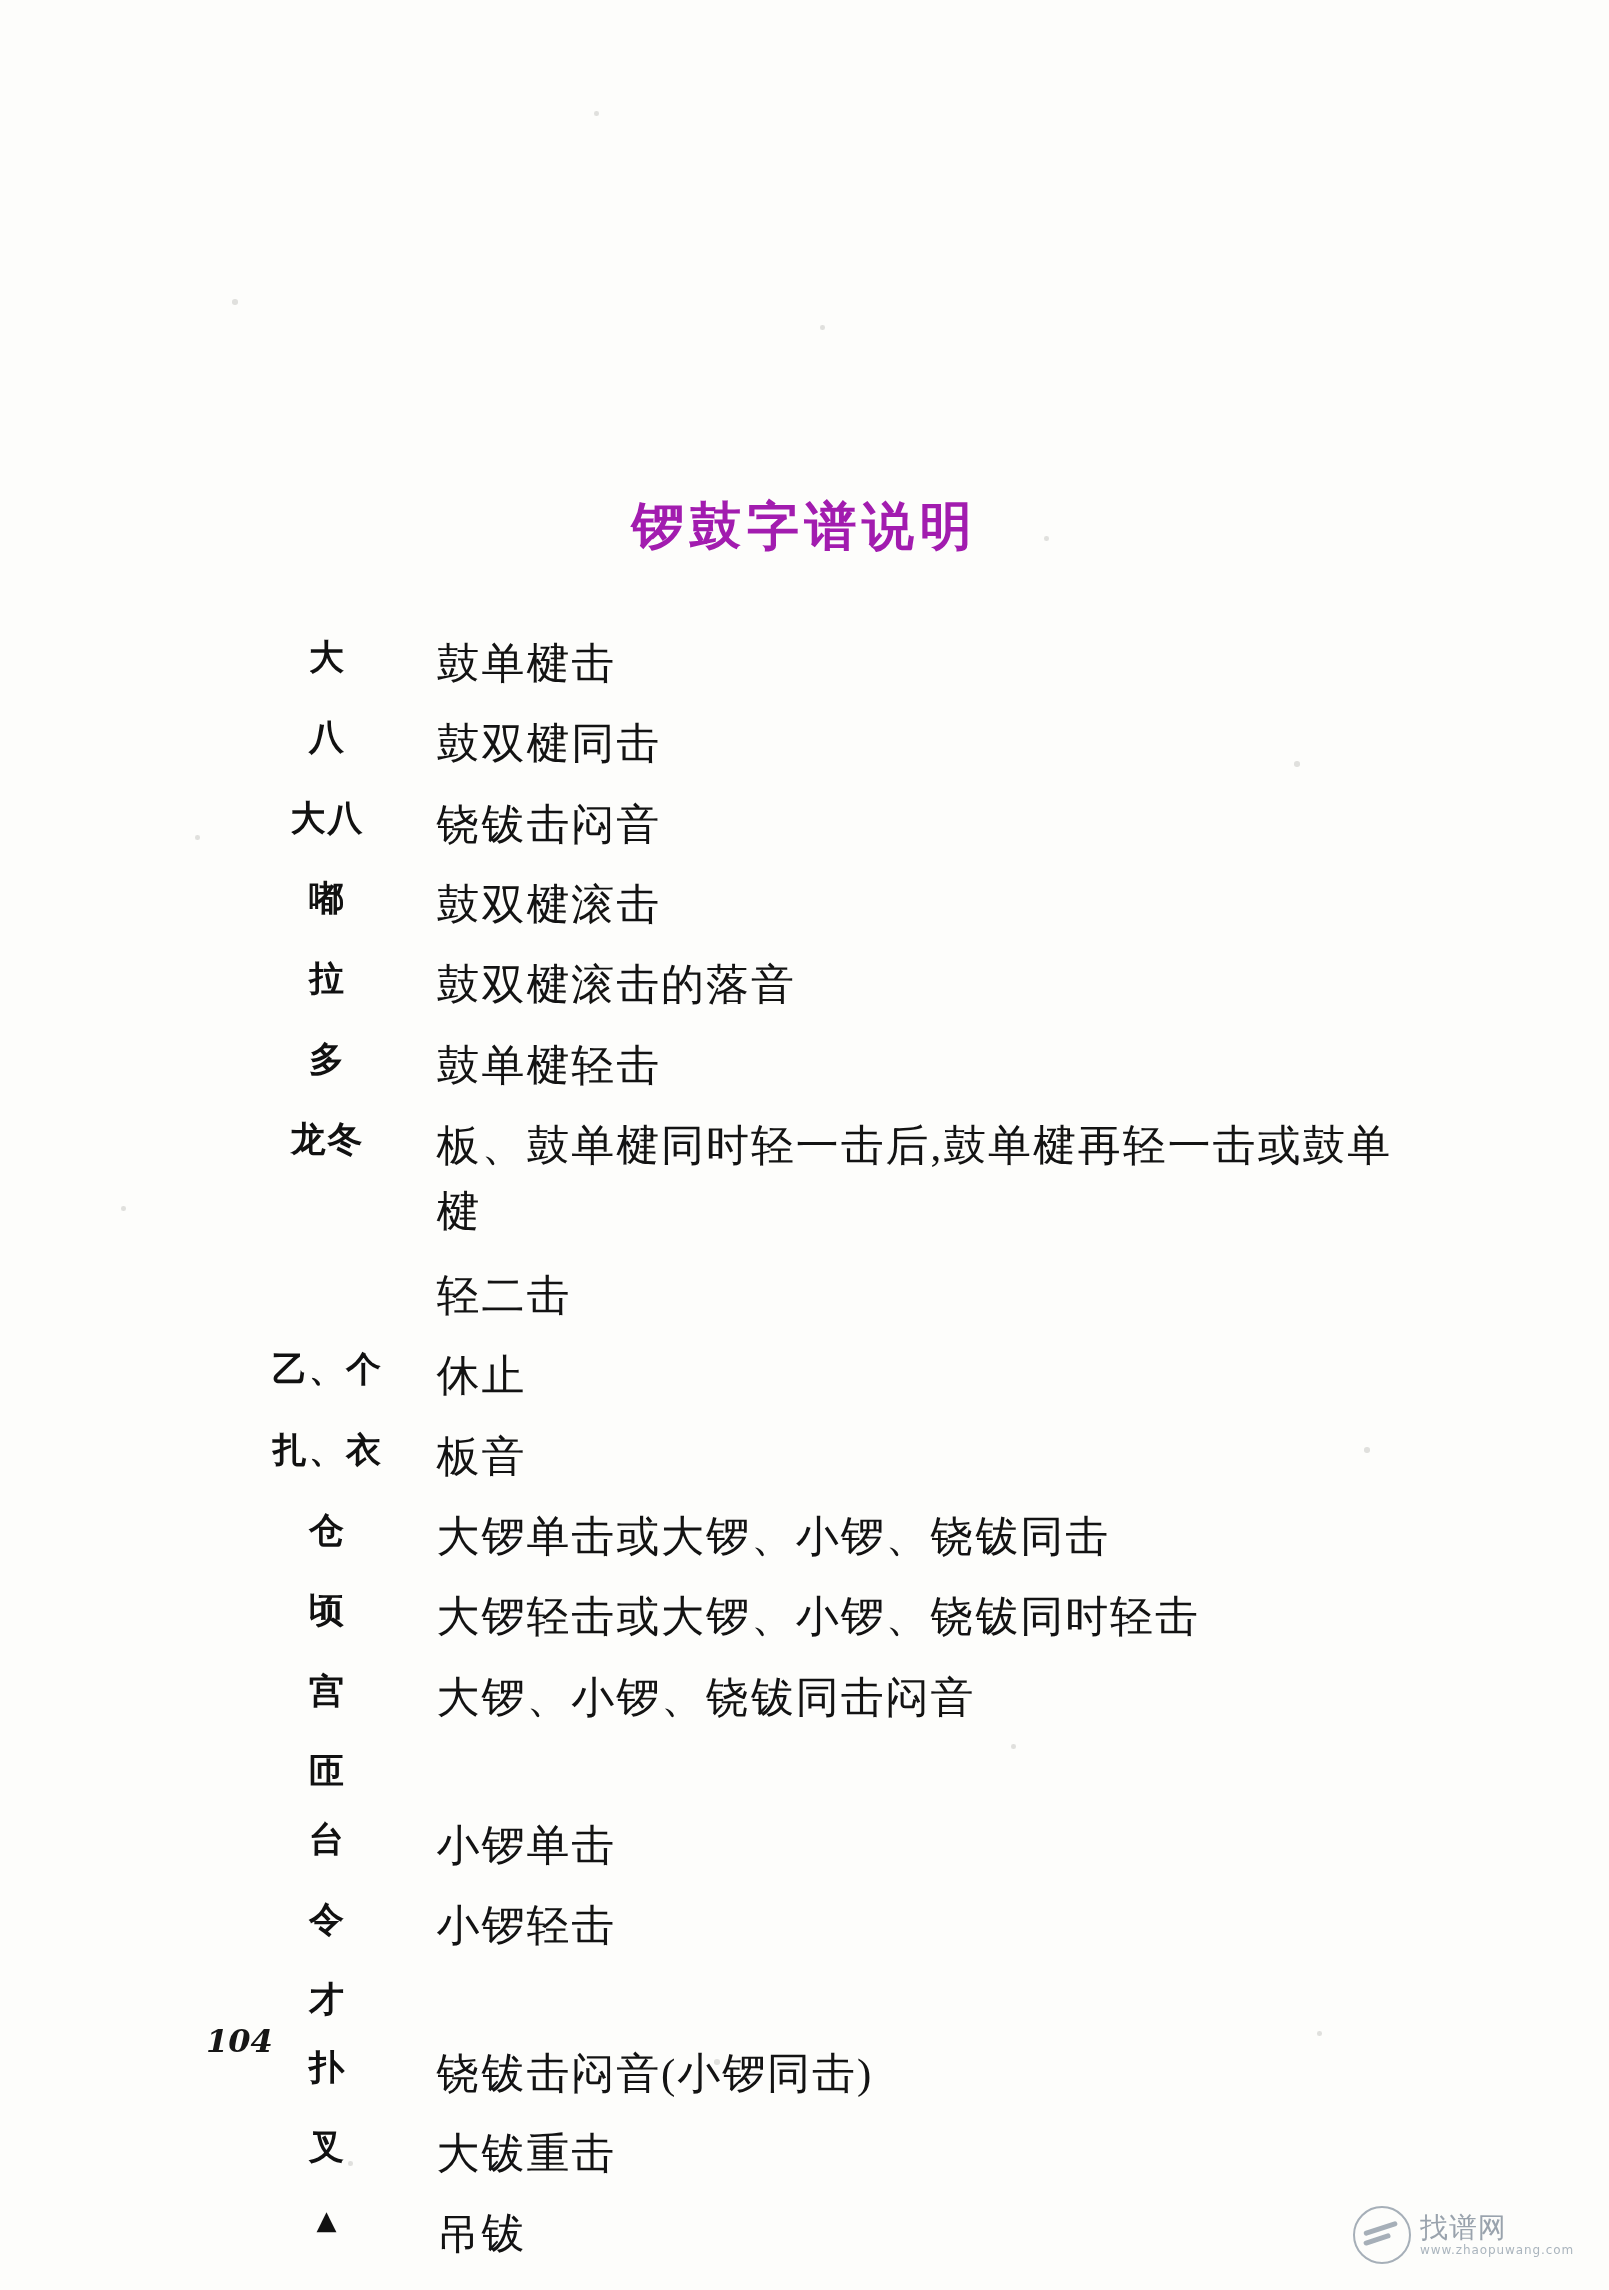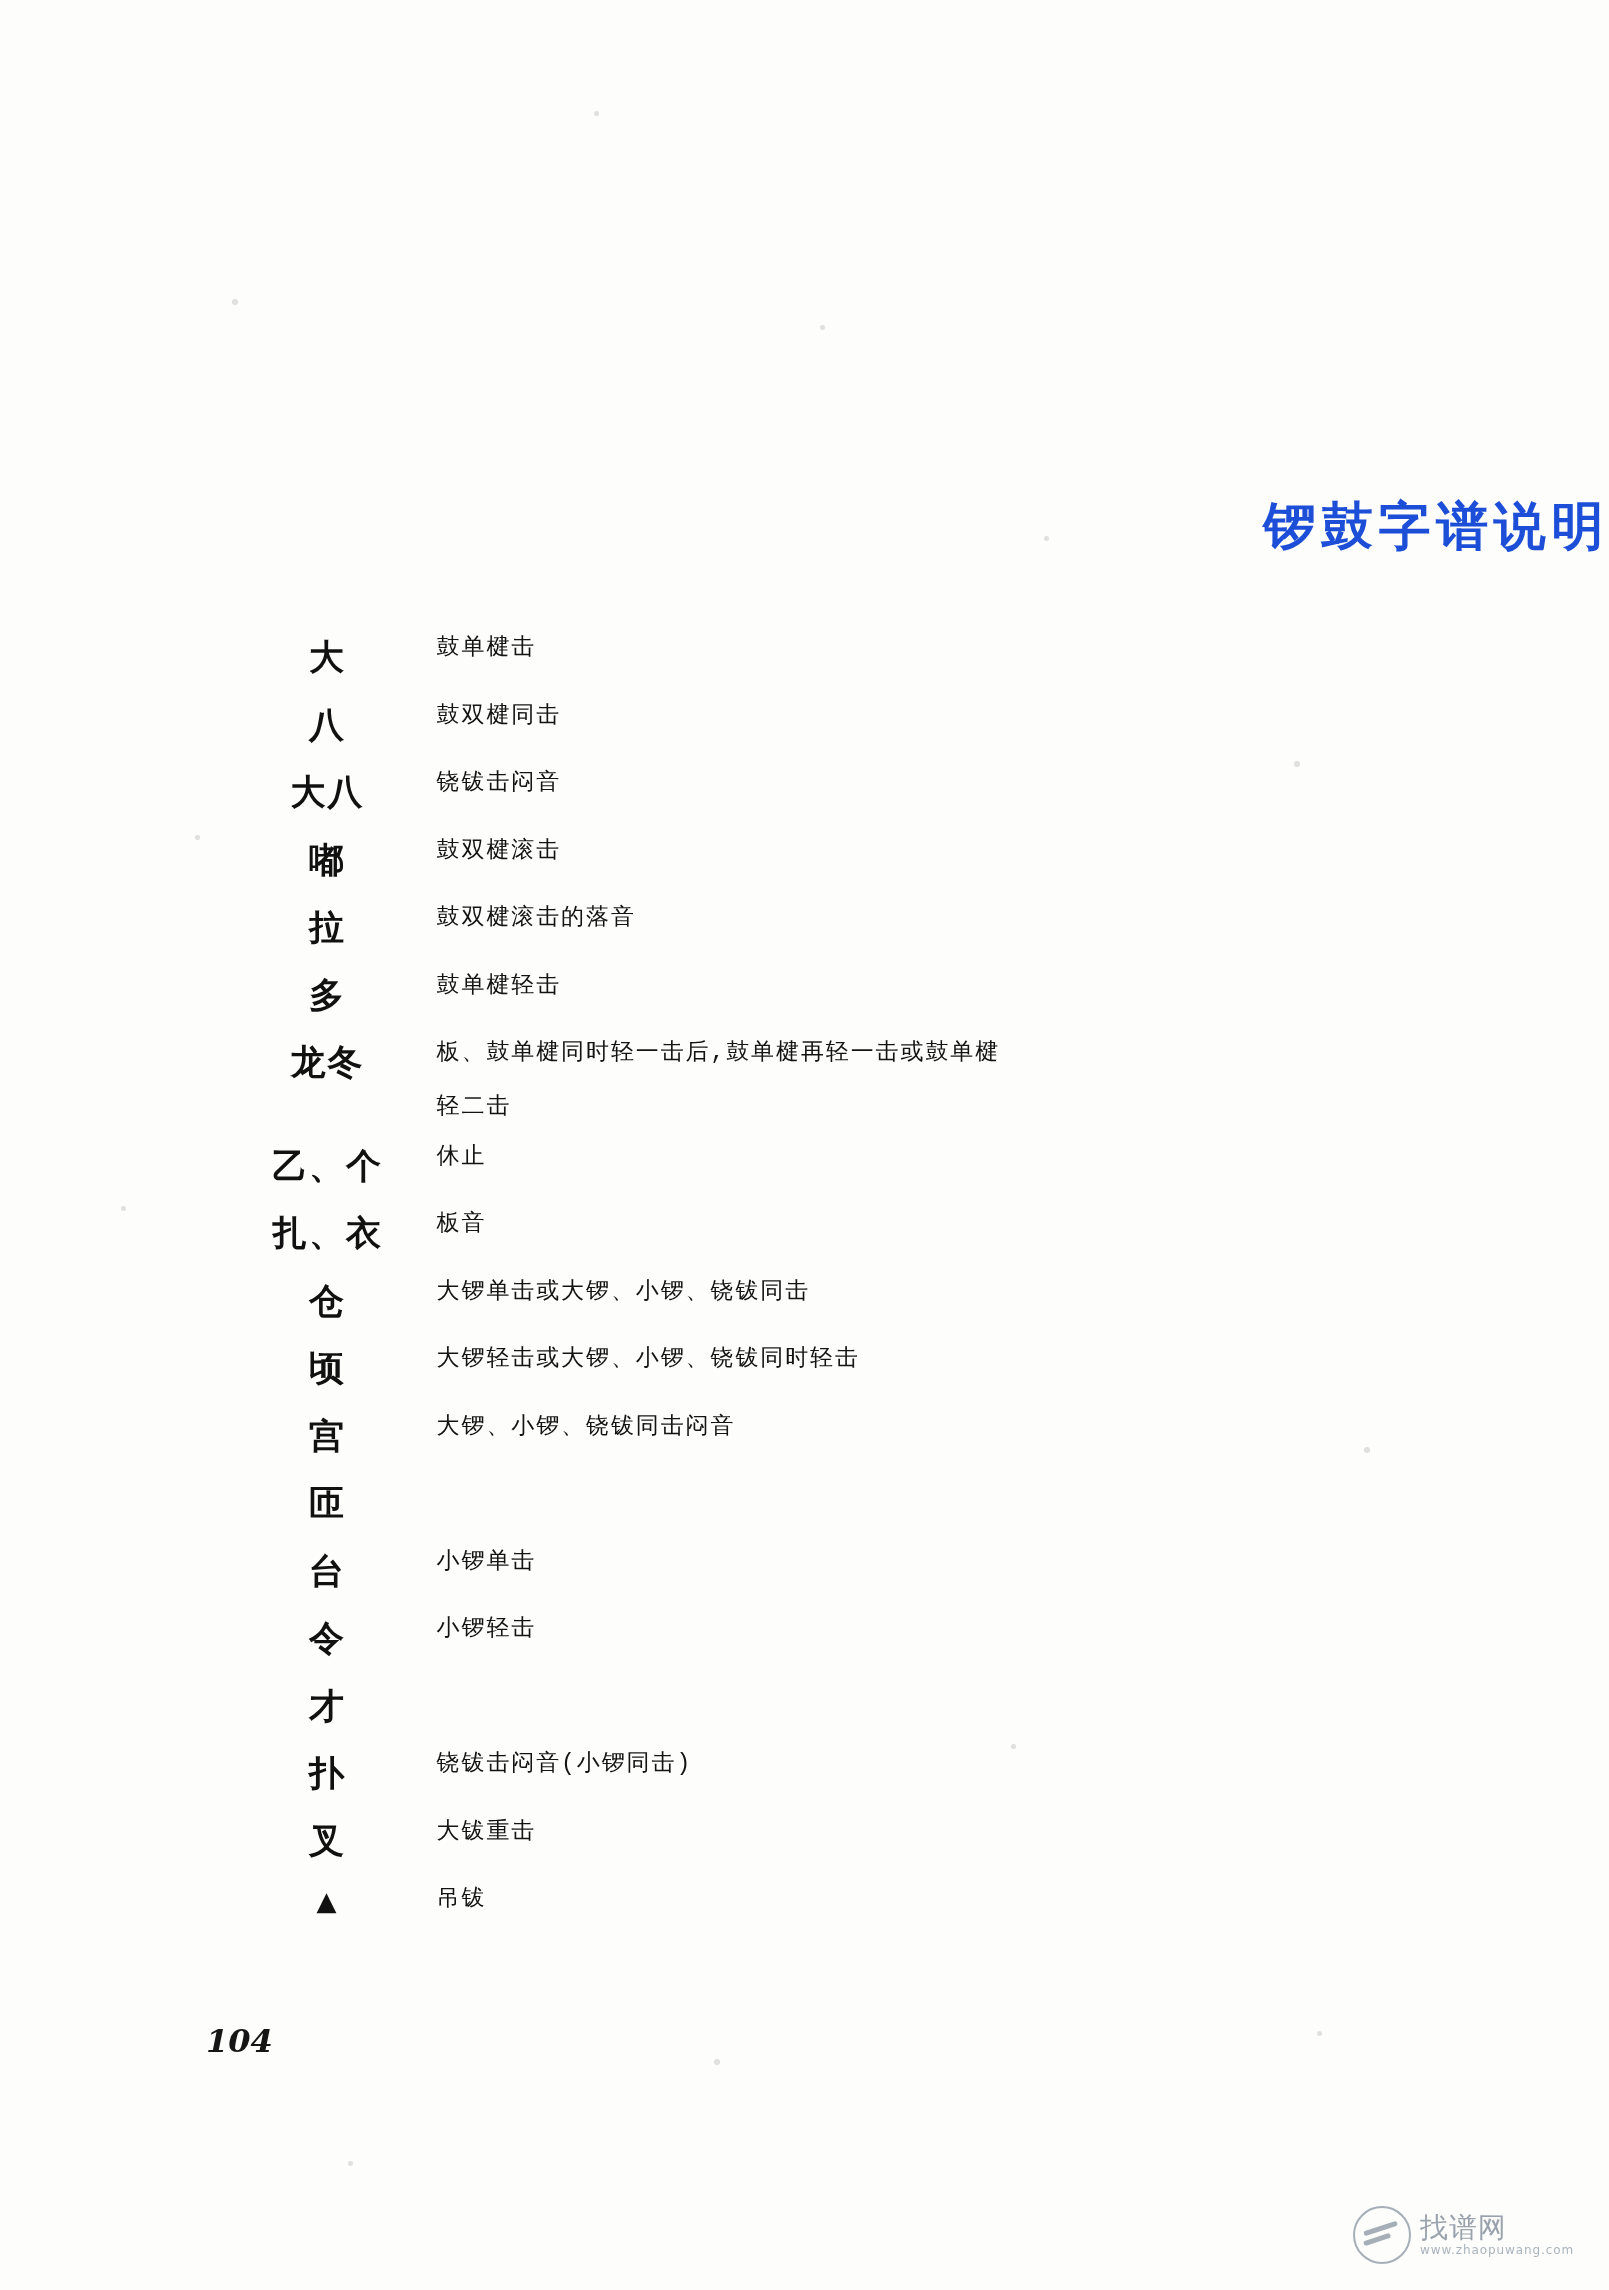--- a/index.html
+++ b/index.html
@@ -28,26 +28,26 @@
     position: absolute;
     background: #c9c9c4;
     border-radius: 50%;
     opacity: .55;
   }
   .title {
     position: absolute;
     left: 0;
     top: 492px;
     width: 1609px;
-    text-align: right;
+    text-align: center;
     font-size: 52px;
     font-weight: bold;
     letter-spacing: 5.6px;
     font-family: "DejaVu Serif", serif;
-    color: #1d4ed8;
+    color: #a21caf;
   }
   .title span { padding-left: 0; }
   .glossary {
     position: absolute;
     left: 237px;
     top: 631px;
     width: 1159px;
   }
   .row {
     display: flex;
@@ -60,25 +60,25 @@
     text-align: center;
     font-size: 35px;
     font-weight: bold;
     line-height: 1.5;
     letter-spacing: 1.9px;
     color: #111;
     font-family: "DejaVu Serif", serif;
   }
   .desc {
     flex: 1 1 auto;
-    font-size: 23px;
+    font-size: 43px;
     line-height: 1.52;
     letter-spacing: 1.9px;
     color: #131313;
-    font-family: Liberation Mono, monospace;
+    font-family: Liberation Serif, serif;
     padding-left: 18.6px;
   }
   .desc .l2 {
     display: block;
     margin-top: 19px;
   }
   .page-number {
     position: absolute;
     left: 206px;
     top: 2022px;

